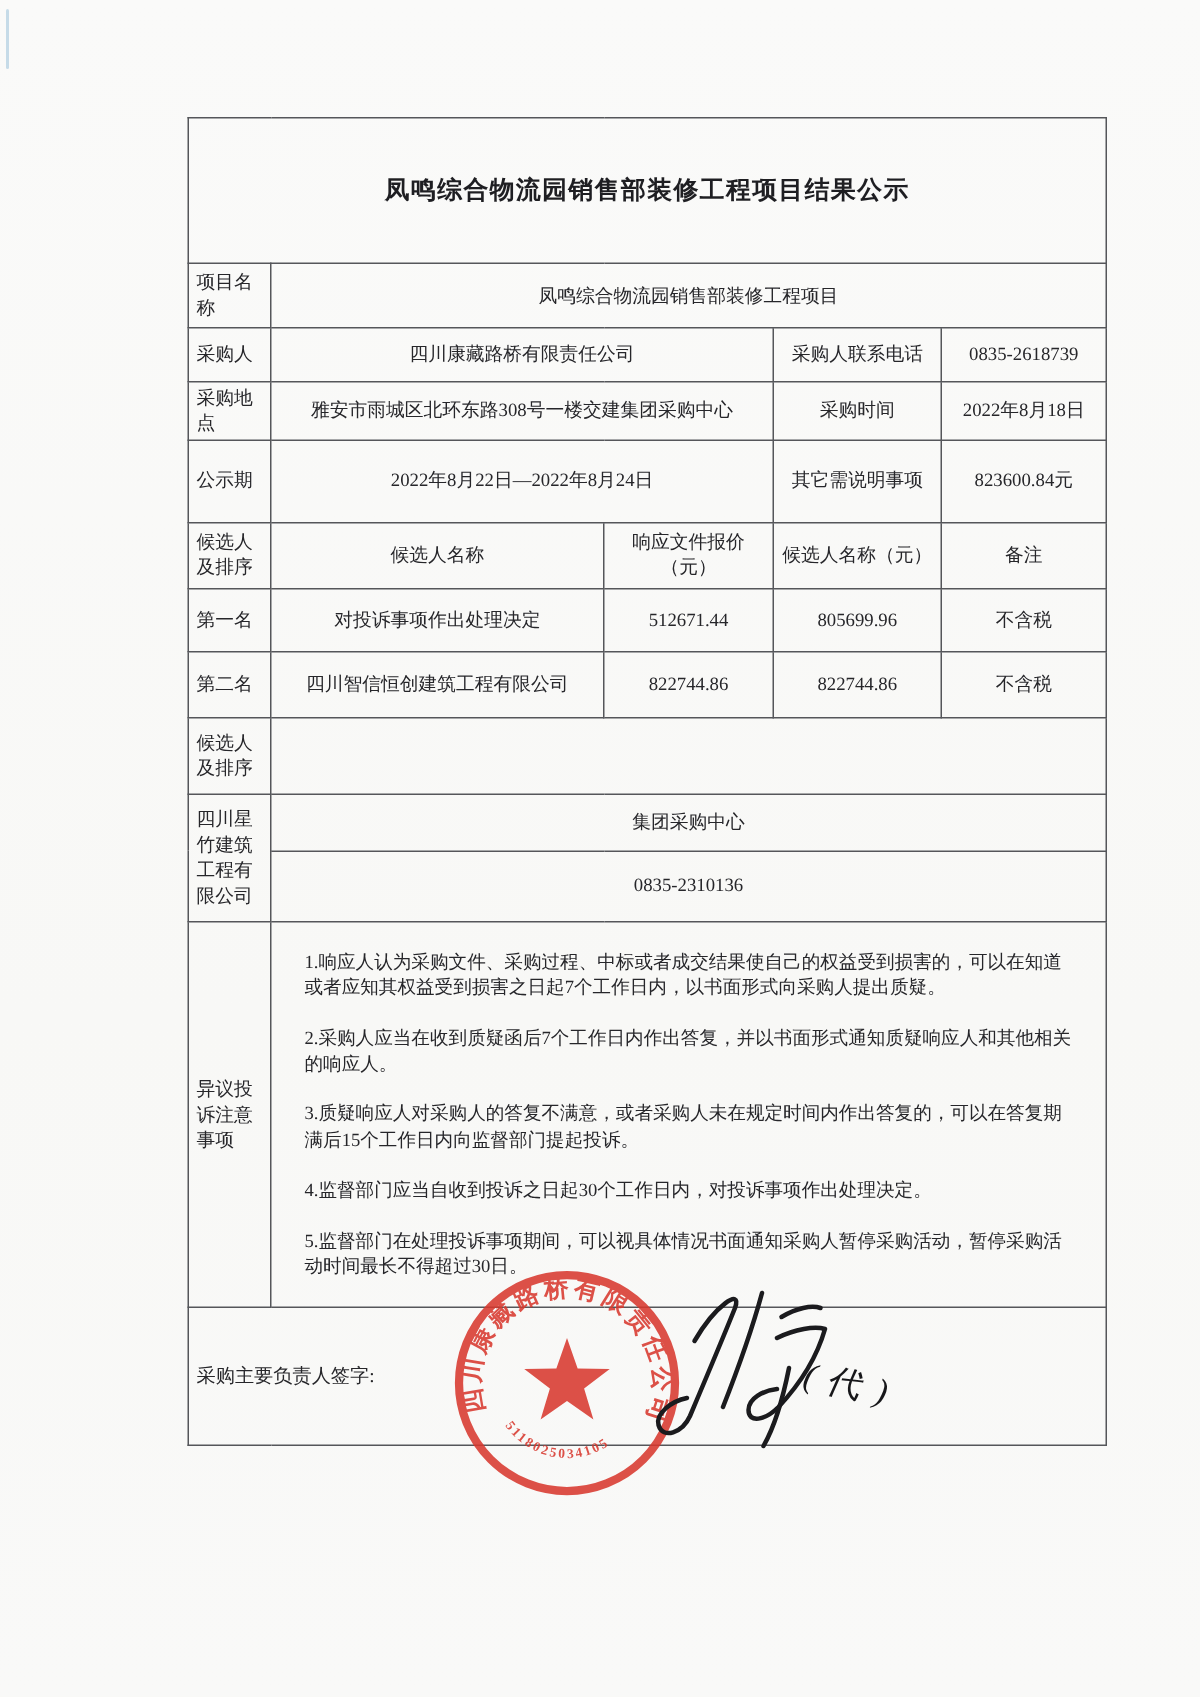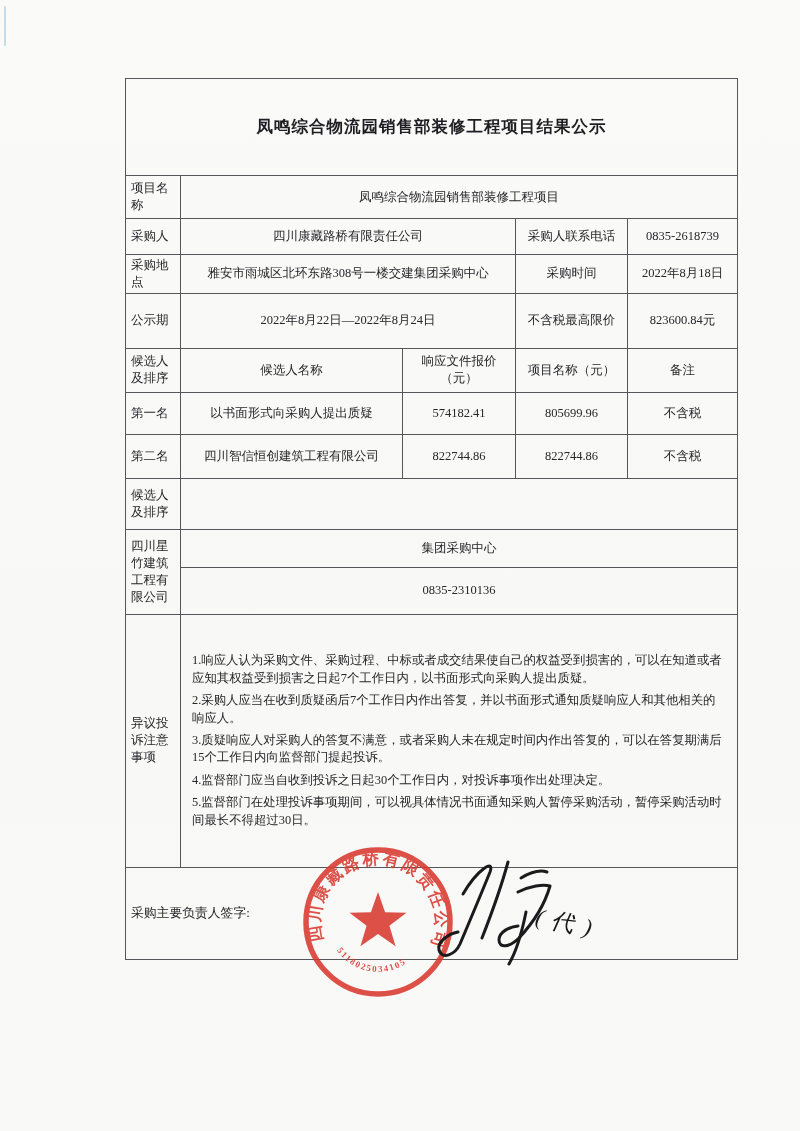--- a/index.html
+++ b/index.html
@@ -42,21 +42,21 @@
   }
   td.lbl{text-align:left;padding-left:7px;margin-left:33px;}
   td.ctr{text-align:center;margin-left:34px;}
   td.num{text-align:center;font-family:Liberation Serif, serif;}
   .objection-text{
     font-size:12.4px;
     line-height:17.4px;
     text-align:left;
     padding:0 1px;
   }
-  .objection-text div{margin:5px;}
+  .objection-text div{margin:16px;}
   td.sig-cell{vertical-align:middle;text-align:left;padding-left:8px;}
   .sig-label{font-size:12.8px;}
 
   
   .stamp{position:absolute;left:294px;top:838px;width:168px;height:168px;opacity:.87;pointer-events:none;}
   
   .signature{position:absolute;left:425px;top:852px;width:170px;height:118px;pointer-events:none;}
   .sig-note{
     position:absolute;left:536px;top:908px;
     font-size:23px;color:#17171a;
@@ -102,36 +102,36 @@
     <tr style="height:28px">
       <td class="lbl">采购地点</td>
       <td colspan="2" class="ctr">雅安市雨城区北环东路308号一楼交建集团采购中心</td>
       <td class="ctr">采购时间</td>
       <td class="ctr num">2022年8月18日</td>
     </tr>
 
     <tr style="height:55px">
       <td class="lbl">公示期</td>
       <td colspan="2" class="ctr">2022年8月22日—2022年8月24日</td>
-      <td class="ctr">不含税最高限价</td>
+      <td class="ctr">其它需说明事项</td>
       <td class="ctr num">823600.84元</td>
     </tr>
 
     <tr style="height:44px">
       <td class="lbl">候选人及排序</td>
       <td class="ctr">候选人名称</td>
       <td class="ctr">响应文件报价（元）</td>
-      <td class="ctr">项目名称（元）</td>
+      <td class="ctr">候选人名称（元）</td>
       <td class="ctr">备注</td>
     </tr>
 
     <tr style="height:42px">
       <td class="lbl">第一名</td>
-      <td class="ctr">以书面形式向采购人提出质疑</td>
-      <td class="ctr num">574182.41</td>
+      <td class="ctr">对投诉事项作出处理决定</td>
+      <td class="ctr num">512671.44</td>
       <td class="ctr num">805699.96</td>
       <td class="ctr">不含税</td>
     </tr>
 
     <tr style="height:44px">
       <td class="lbl">第二名</td>
       <td class="ctr">四川智信恒创建筑工程有限公司</td>
       <td class="ctr num">822744.86</td>
       <td class="ctr num">822744.86</td>
       <td class="ctr">不含税</td>

